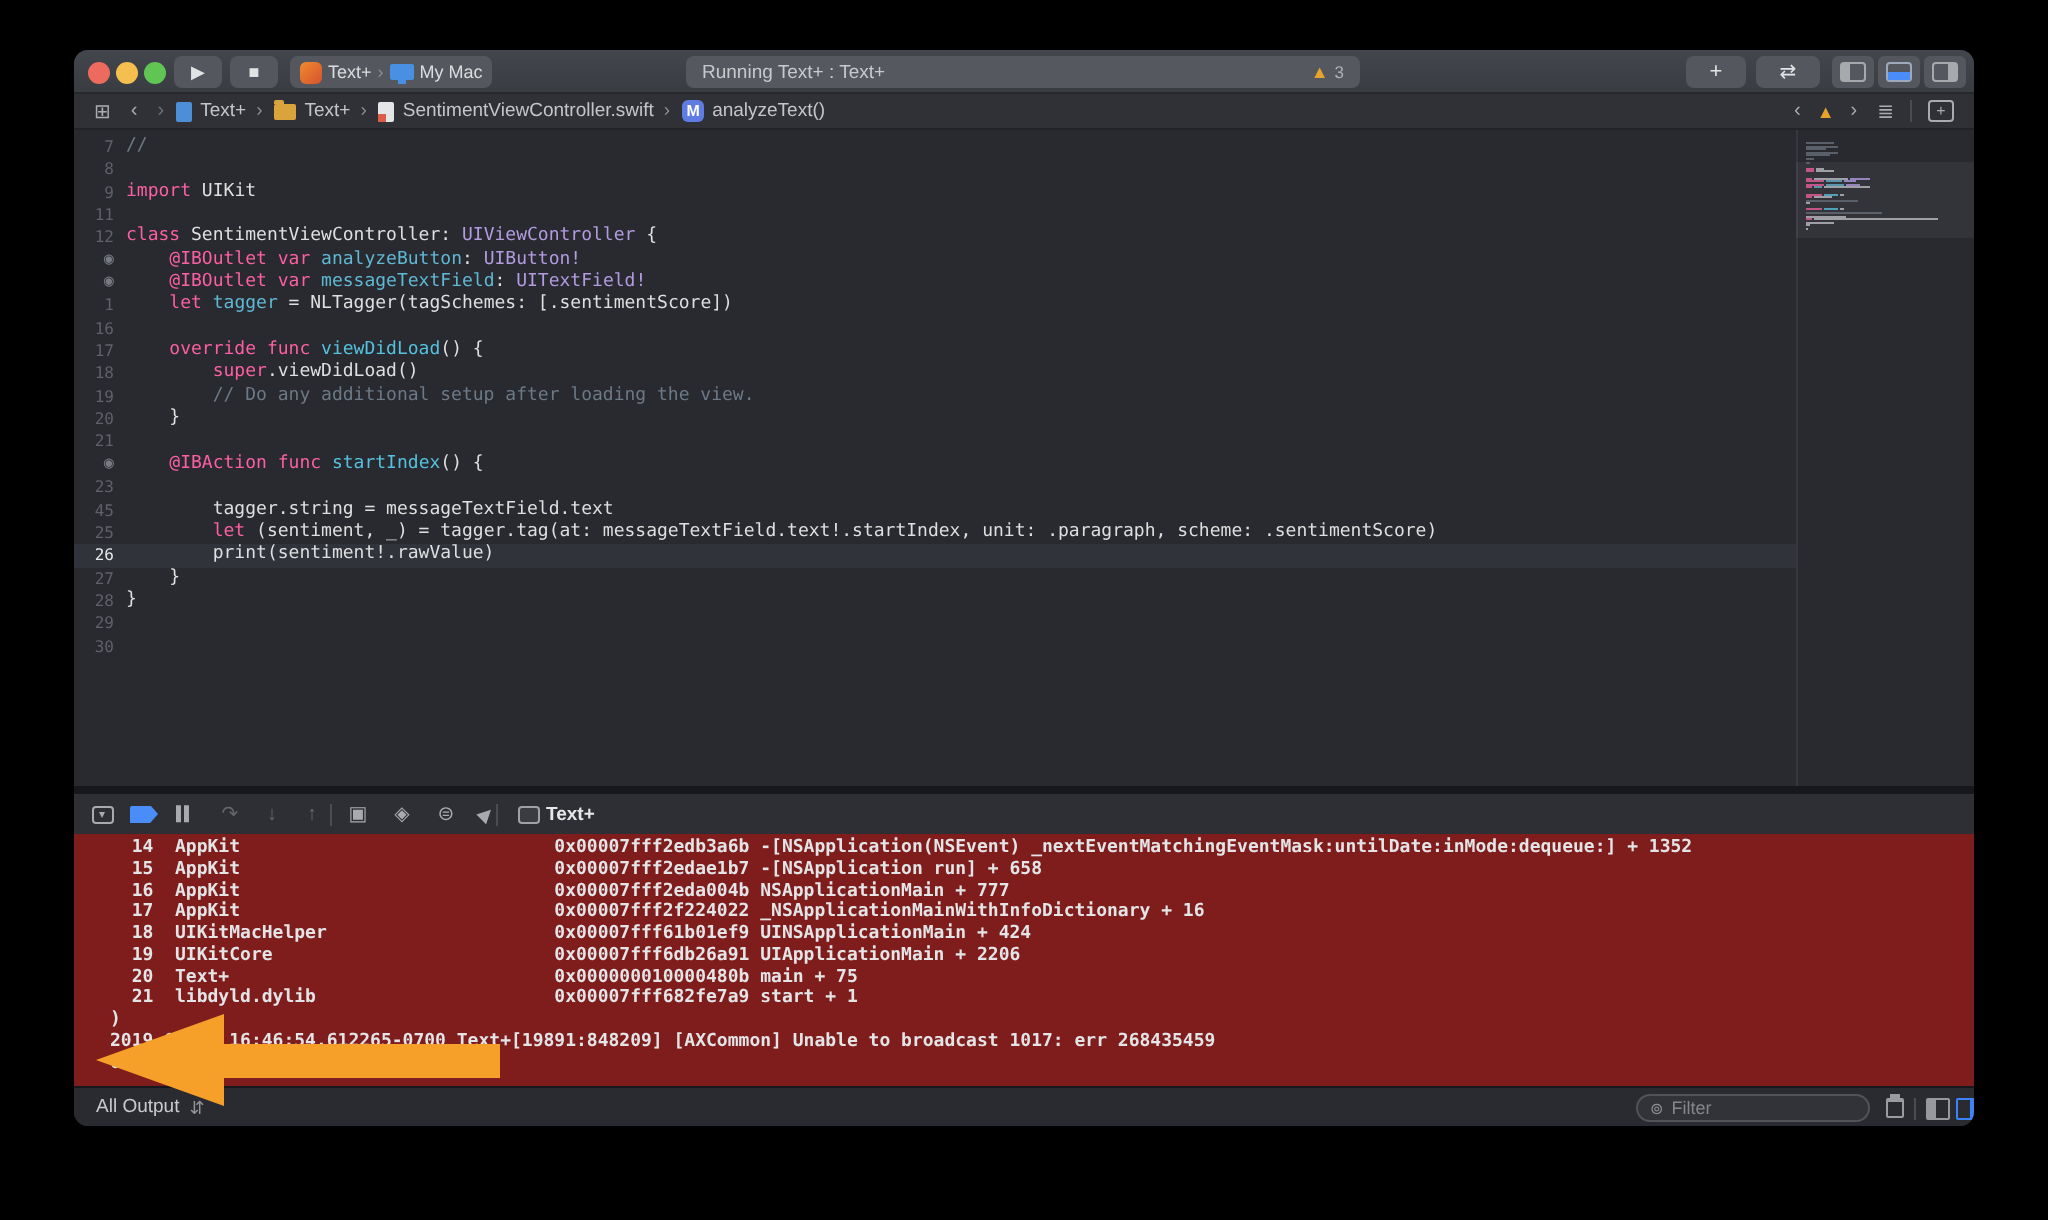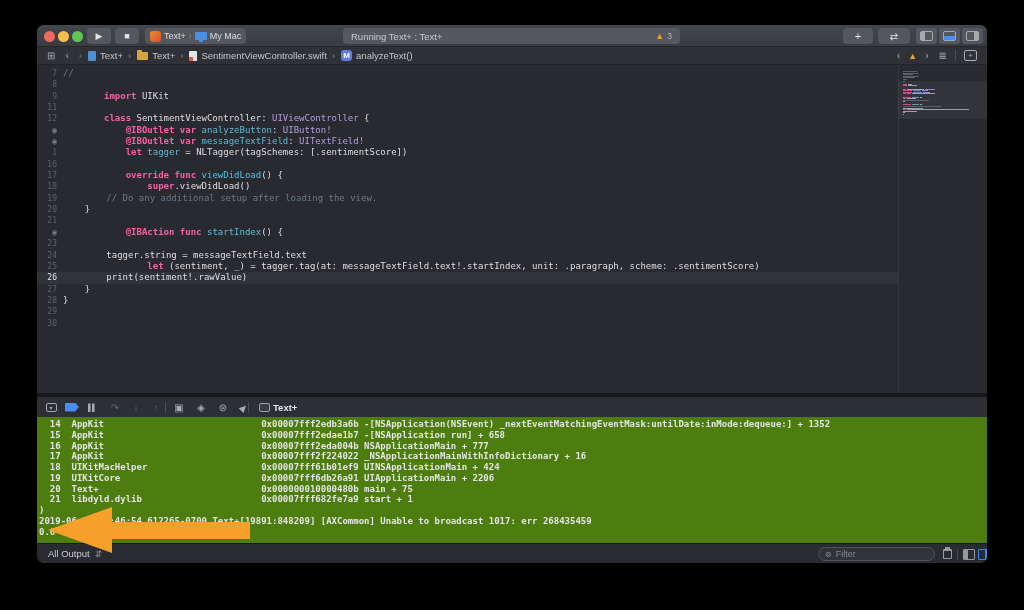--- a/index.html
+++ b/index.html
@@ -61,21 +61,21 @@
   .editor { position:absolute; left:0; top:40px; right:0; height:328px; background:#292A30; }
   .codelines { position:absolute; left:0; top:3px; right:89px; }
   .cl { display:flex; height:11.35px; line-height:11.35px; }
   .cl.cur { background:#31333B; }
   .gut { width:26px; padding-right:6px; text-align:right; font-family:"DejaVu Sans Mono",monospace;
          font-size:8px; color:#5F6168; }
   .cl.cur .gut { color:#E6E7E9; }
   .gut.well { color:#797B83; font-size:8.5px; }
   .code { white-space:pre; font-family:"DejaVu Sans Mono",monospace; font-size:9px; }
   .pl   { color:#DFDFE0; }
-  .kw   { color:#FC5FA3; font-weight:bold;margin-left:41px; }
+  .kw   { color:#FC5FA3; font-weight:normal; }
   .cmt  { color:#6C7986; }
   .type { color:#B39BE0; }
   .prop { color:#5FB8D4; }
   .meth { color:#55C1DE; }
   .mapdiv { position:absolute; left:861px; top:0; bottom:0; width:1px; background:#35373D; }
   .band { position:absolute; left:861px; right:0; top:15.6px; height:38.4px; background:rgba(255,255,255,.05); }
   .minimap { position:absolute; left:866px; top:6px; right:4px; }
   .mrow { height:1.6px; white-space:nowrap; }
   .mrow i { display:inline-block; height:1px; margin-right:1px; vertical-align:top; }
   .m-cmt{background:#596069;} .m-kw{background:#C25585;} .m-pl{background:#9FA0A5;}
@@ -89,22 +89,22 @@
   .dbi.off { color:#64666C; }
   .hidebox { width:11px; height:9px; border:1px solid #A8AAAE; border-radius:2px; font-size:6px;
              display:flex; align-items:center; justify-content:center; color:#A8AAAE; }
   .bp { width:14px; height:9px; background:#4B8DF8; border-radius:1px;
         clip-path:polygon(0 0,72% 0,100% 50%,72% 100%,0 100%); }
   .pause { font-size:7px; letter-spacing:-1px; color:#A8AAAE; }
   .chipic { width:11px; height:9px; border:1px solid #9FA1A5; border-radius:2px; background:#3A3C41; }
   .chiplbl { font-weight:bold; font-size:9.5px; color:#E6E7E9; }
 
   
-  .console { position:absolute; left:0; top:392px; right:0; height:126px; background:#4d7c0f;
-             overflow:hidden; padding:2px 0 0 2px; }
+  .console { position:absolute; left:0; top:392px; right:0; height:126px; background:#7f1d1d;
+             overflow:hidden; padding:2px 0 0 18px; }
   .crow { font-family:"DejaVu Sans Mono",monospace; font-weight:bold; font-size:9px;
           line-height:10.75px; color:#E3E4E6; white-space:pre; }
 
   
   .bottombar { position:absolute; left:0; top:518px; right:0; height:20px; background:#2A2B30;
                border-top:1px solid #17181B; display:flex; align-items:center; font-size:9.5px;
                color:#C9CACD; }
   .ao { margin-left:11px; }
   .stepper { margin-left:5px; color:#909296; font-size:9px; }
   .filter { position:absolute; left:781px; top:3px; width:117px; height:14px; border:1px solid #515359;
@@ -270,21 +270,21 @@
             <span class="code"></span>
           </div>
           <div class="cl">
             <span class="gut well">◉</span>
             <span class="code"><span class="kw">    @IBAction func</span><span class="meth"> startIndex</span><span class="pl">() {</span></span>
           </div>
           <div class="cl">
             <span class="gut">23</span>
           </div>
           <div class="cl">
-            <span class="gut">24</span>
+            <span class="gut">45</span>
             <span class="code"><span class="pl">        tagger.string = messageTextField.text</span></span>
           </div>
           <div class="cl">
             <span class="gut">25</span>
             <span class="code"><span class="kw">        let</span><span class="pl"> (sentiment, _) = tagger.tag(at: messageTextField.text!.startIndex, unit: .paragraph, scheme: .sentimentScore)</span></span>
           </div>
           <div class="cl cur">
             <span class="gut">26</span>
             <span class="code"><span class="pl">        print(sentiment!.rawValue)</span></span>
           </div>

